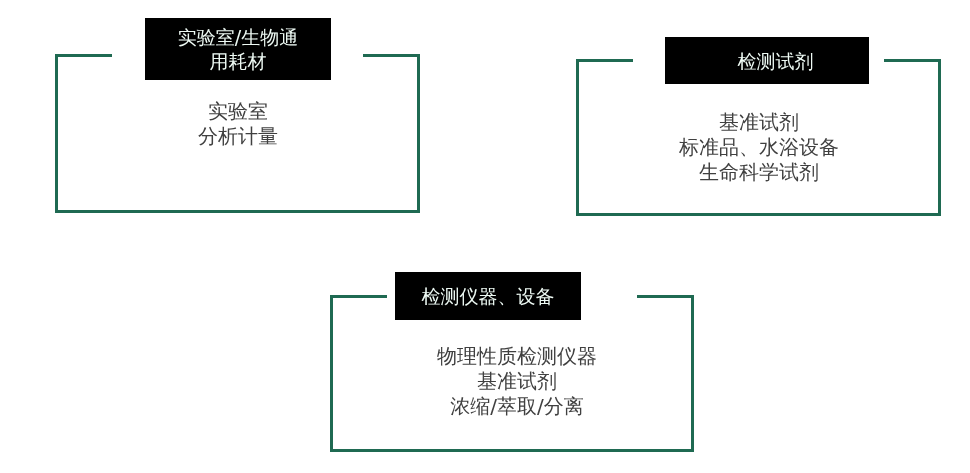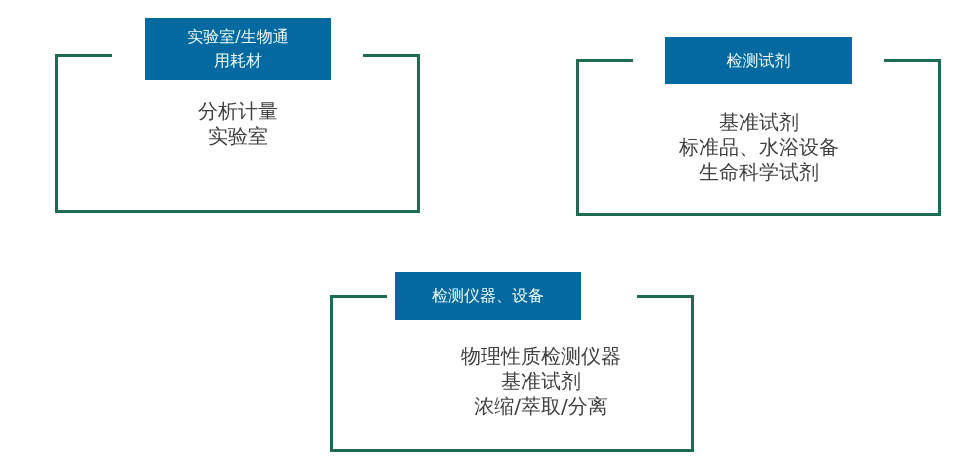--- a/index.html
+++ b/index.html
@@ -3,23 +3,23 @@
 <meta charset="utf-8">
 <style>
   html, body { margin:0; padding:0; }
   body {
     width:970px; height:473px; position:relative; background:#ffffff; overflow:hidden;
     font-family: "DejaVu Sans", "Liberation Sans", sans-serif;
   }
   .frame { position:absolute; }
   .frame .seg { position:absolute; background:#1f6a52; }
   .label-box {
-    position:absolute; background:#0369a1; color:#eefaf4;
+    position:absolute; background:#000000; color:#eefaf4;
     display:flex; align-items:center; justify-content:center; text-align:center;
-    font-size:16px; line-height:24px;
+    font-size:19px; line-height:24px;
   }
   .label-box span { display:block; }
   .items {
     position:absolute; text-align:center; color:#404040; font-size:20px; line-height:25px;
   }
   .items div { white-space:nowrap; }
 </style>
 </head>
 <body>
 
@@ -28,47 +28,47 @@
   <div class="seg" style="left:363px;top:54px;width:57px;height:3px;"></div>
   <div class="seg" style="left:55px;top:54px;width:3px;height:159px;"></div>
   <div class="seg" style="left:417px;top:54px;width:3px;height:159px;"></div>
   <div class="seg" style="left:55px;top:210px;width:365px;height:3px;"></div>
 </div>
 <div class="label-box" style="left:145px;top:18px;width:186px;height:62px;flex-direction:column;">
   <span>实验室/生物通</span>
   <span>用耗材</span>
 </div>
 <div class="items" style="left:58px;top:99px;width:360px;">
+  <div>实验室</div>
   <div>分析计量</div>
-  <div>实验室</div>
 </div>
 
 <div class="frame">
   <div class="seg" style="left:576px;top:59px;width:57px;height:3px;"></div>
   <div class="seg" style="left:884px;top:59px;width:57px;height:3px;"></div>
   <div class="seg" style="left:576px;top:59px;width:3px;height:157px;"></div>
   <div class="seg" style="left:938px;top:59px;width:3px;height:157px;"></div>
   <div class="seg" style="left:576px;top:213px;width:365px;height:3px;"></div>
 </div>
-<div class="label-box" style="left:665px;top:37px;width:187px;height:47px;">
+<div class="label-box" style="left:665px;top:37px;width:187px;height:47px;padding-left:17px;">
   <span>检测试剂</span>
 </div>
 <div class="items" style="left:579px;top:110px;width:360px;">
   <div>基准试剂</div>
   <div>标准品、水浴设备</div>
   <div>生命科学试剂</div>
 </div>
 
 <div class="frame">
   <div class="seg" style="left:330px;top:295px;width:57px;height:3px;"></div>
   <div class="seg" style="left:637px;top:295px;width:57px;height:3px;"></div>
   <div class="seg" style="left:330px;top:295px;width:3px;height:157px;"></div>
   <div class="seg" style="left:691px;top:295px;width:3px;height:157px;"></div>
   <div class="seg" style="left:330px;top:449px;width:364px;height:3px;"></div>
 </div>
 <div class="label-box" style="left:395px;top:272px;width:186px;height:48px;">
   <span>检测仪器、设备</span>
 </div>
-<div class="items" style="left:333px;top:344px;width:368px;padding-left:24px;">
+<div class="items" style="left:333px;top:344px;width:368px;">
   <div>物理性质检测仪器</div>
   <div>基准试剂</div>
   <div>浓缩/萃取/分离</div>
 </div>
 
 </body></html>

